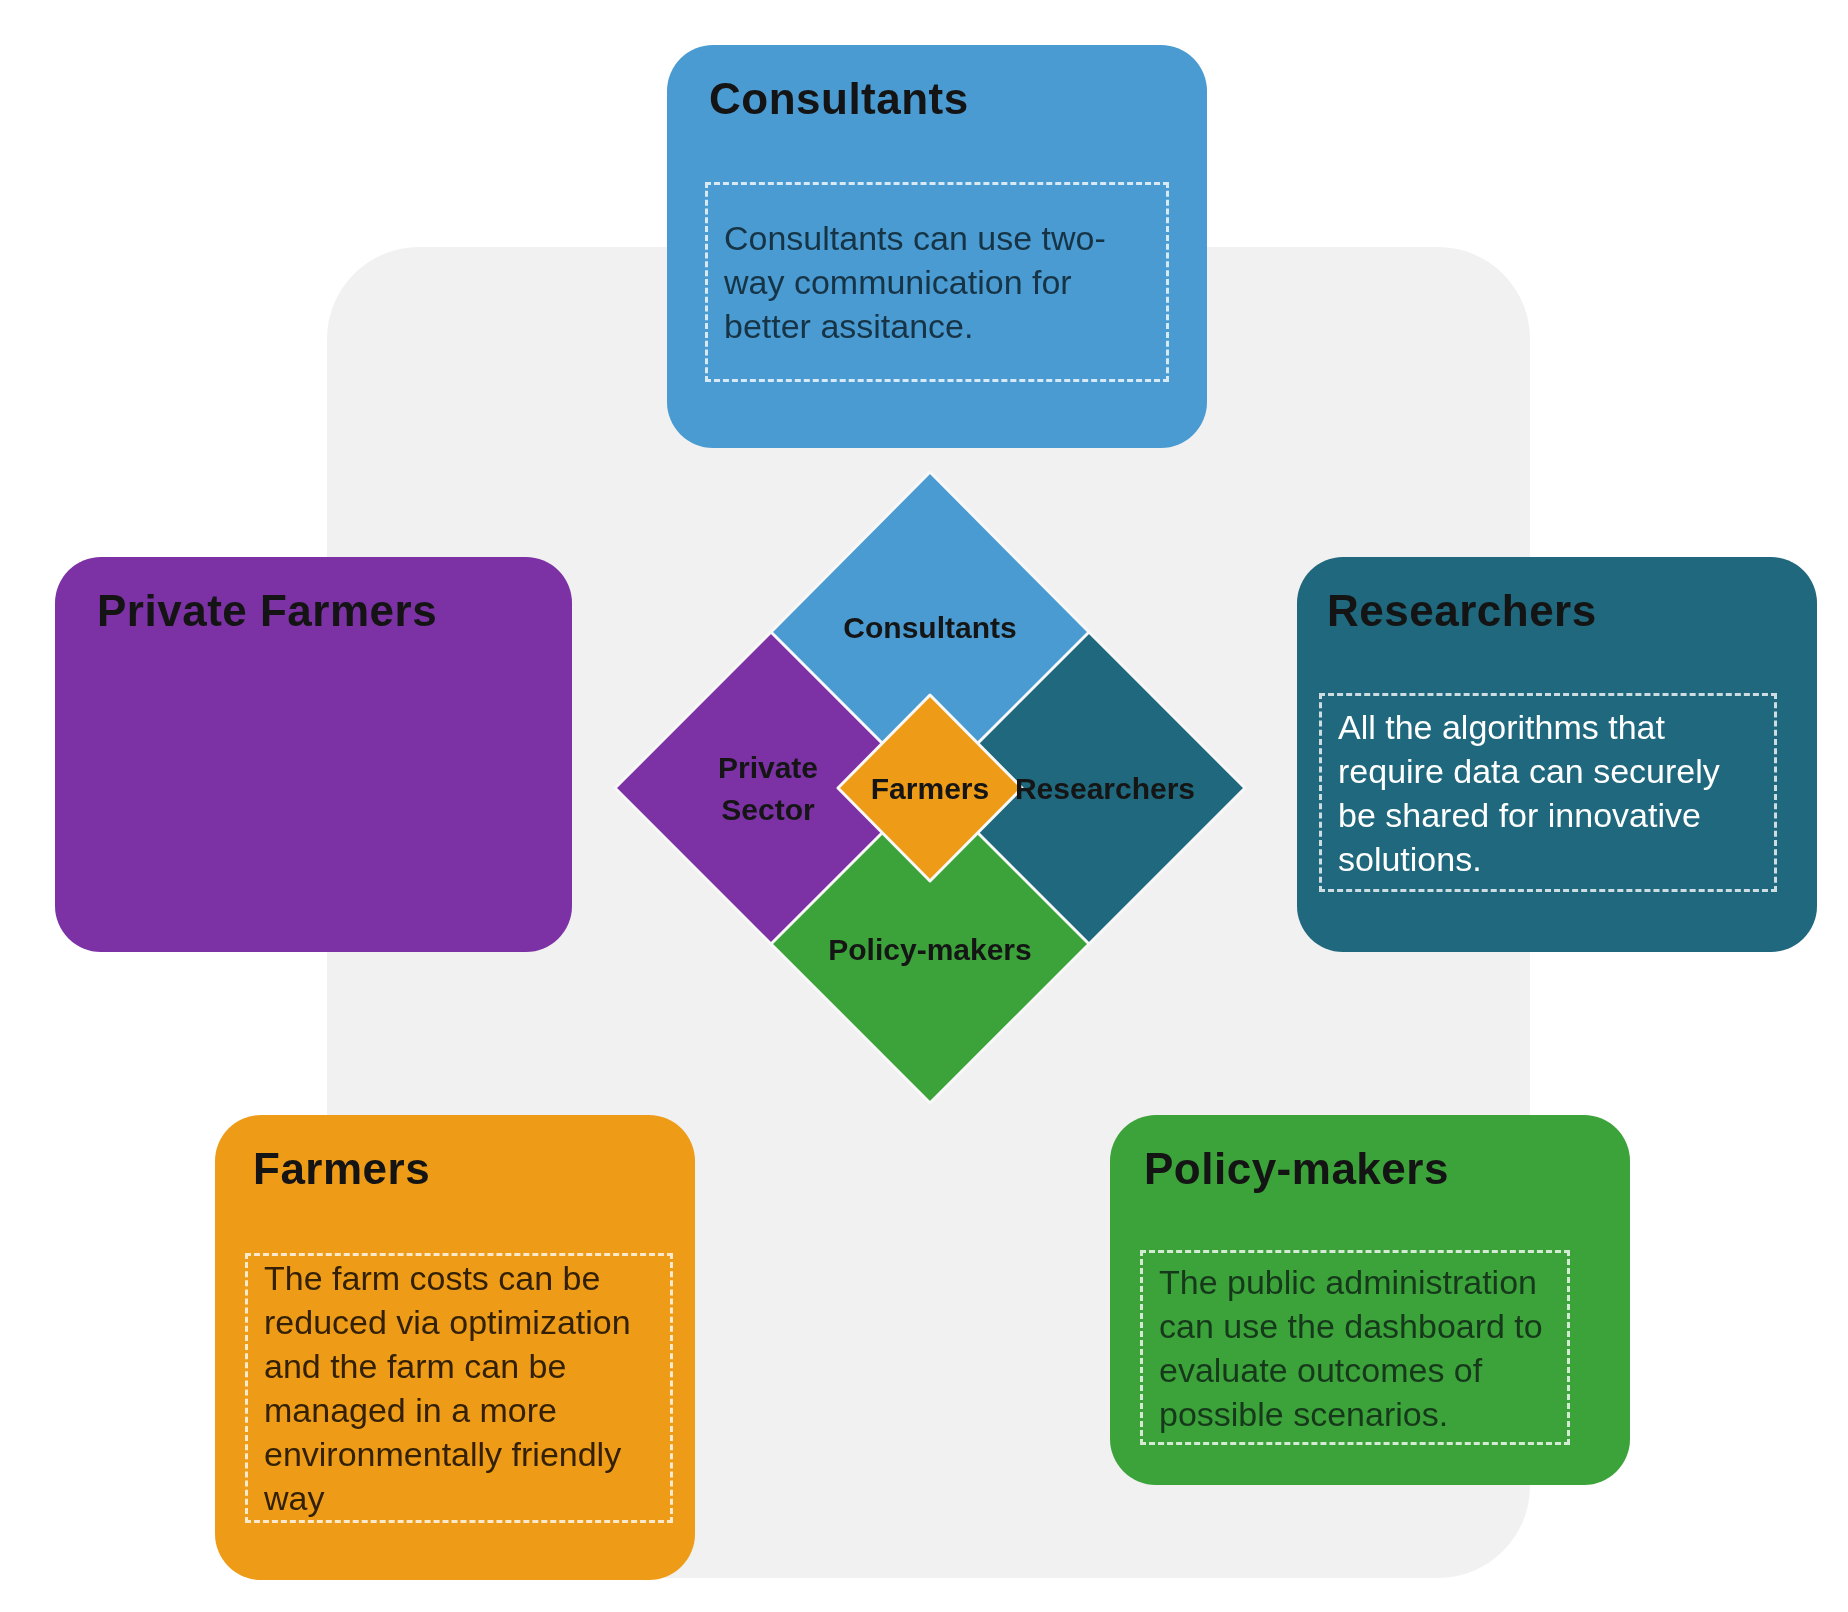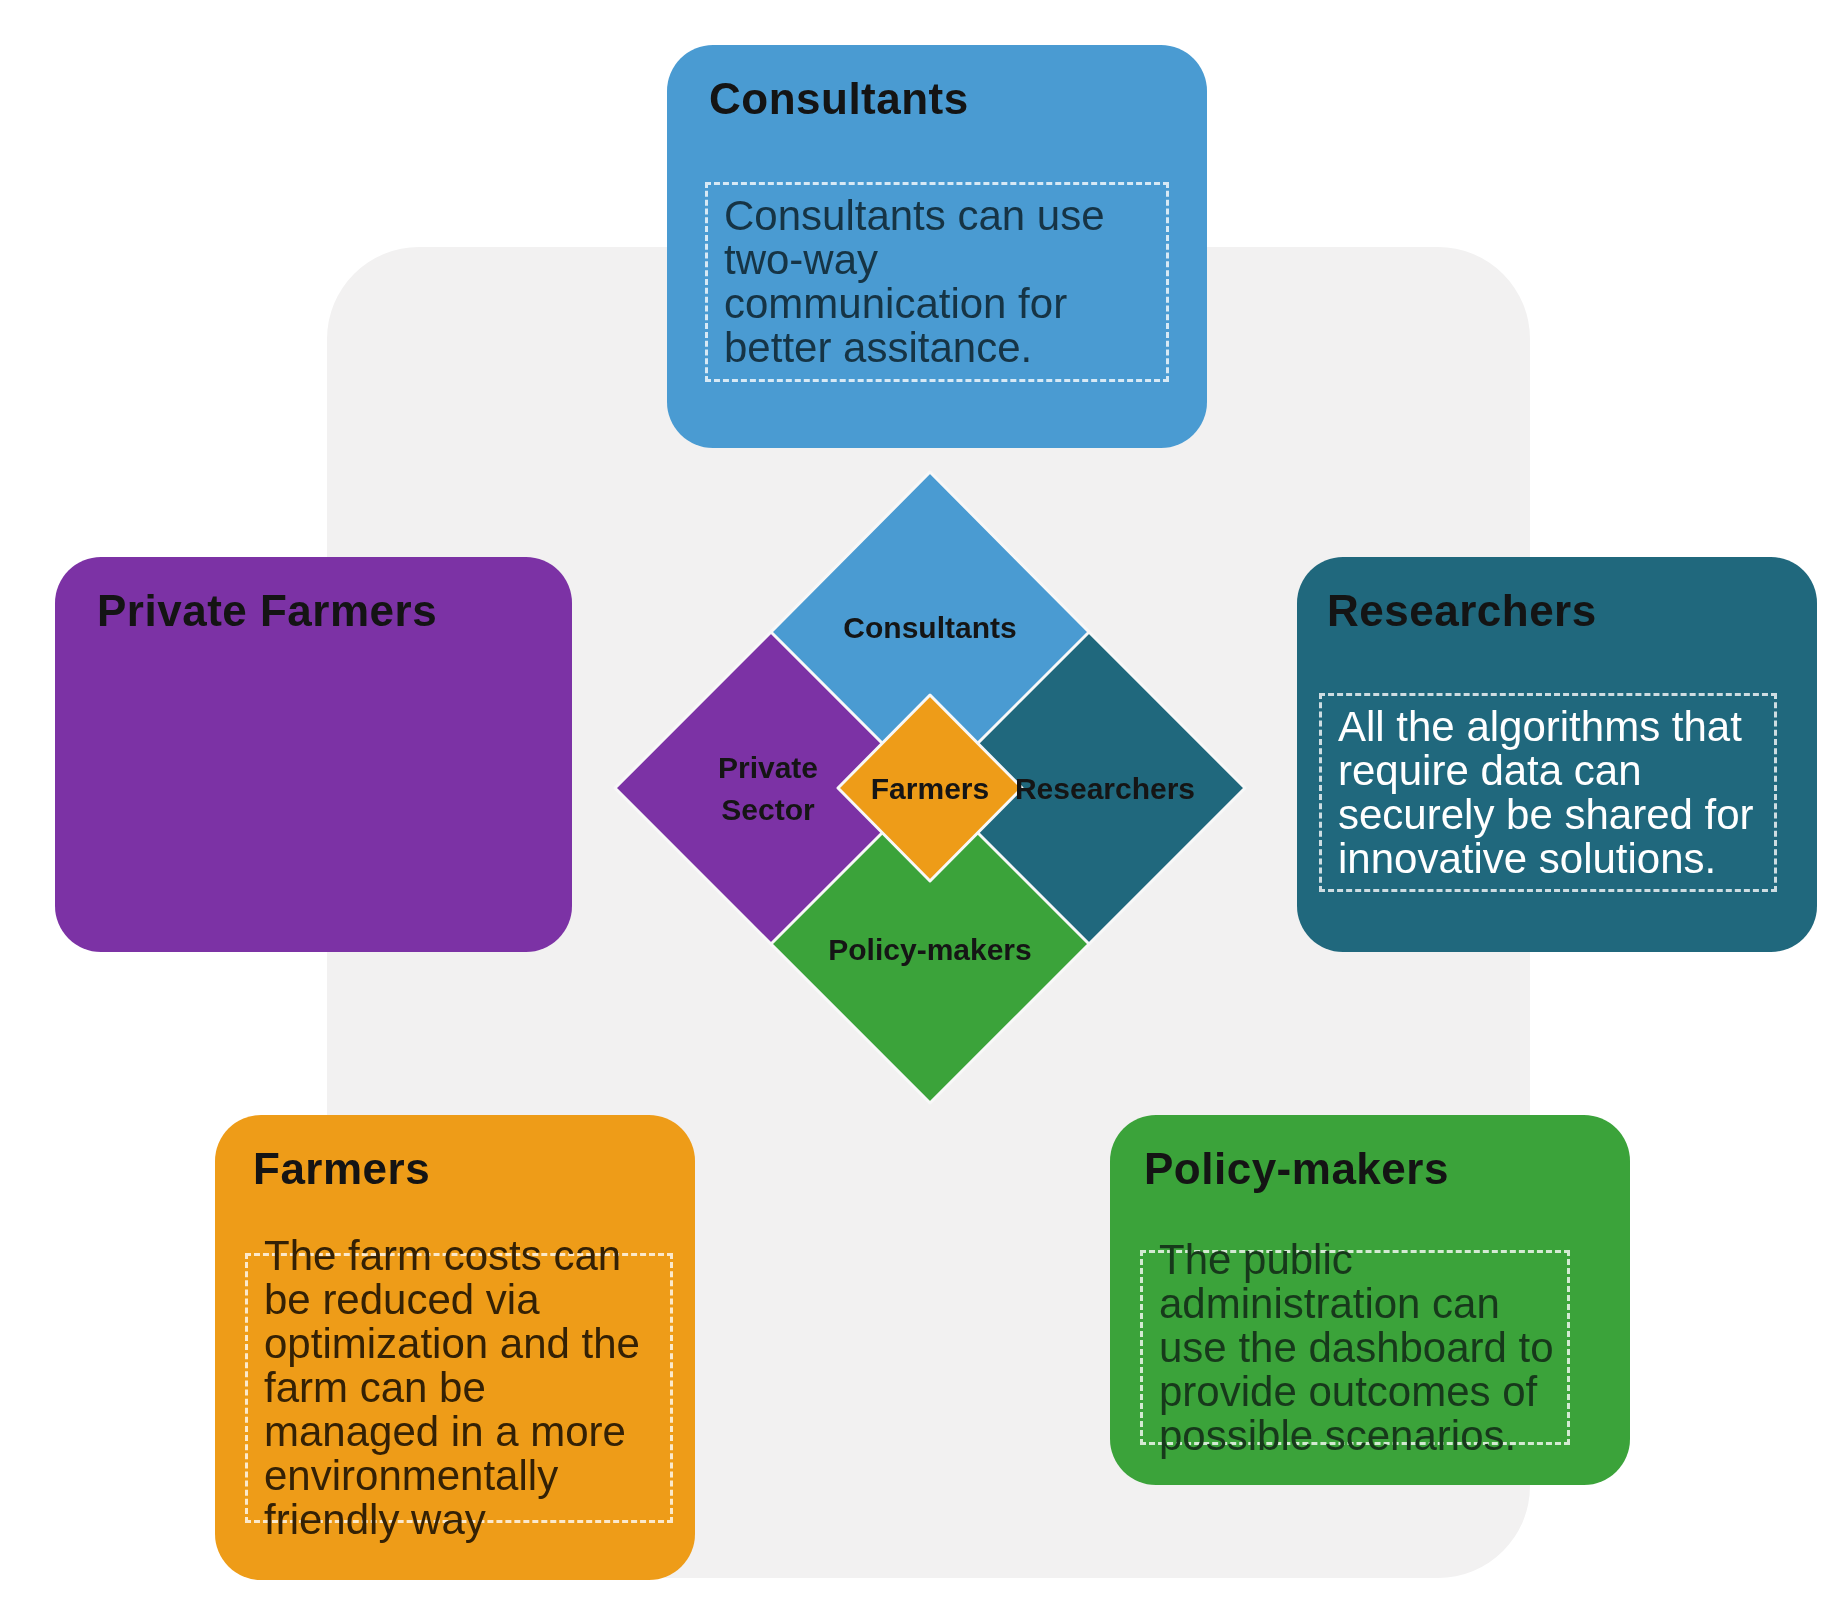--- a/index.html
+++ b/index.html
@@ -35,21 +35,21 @@
   .dashed {
     position: absolute;
     box-sizing: border-box;
     border: 3px dashed rgba(255,255,255,0.78);
     display: flex;
     align-items: center;
   }
   .dashed p {
     margin: 0;
     padding: 0 12px 0 16px;
-    font-size: 42px;
+    font-size: 34px;
     line-height: 44px;
     font-weight: 400;
   }
   .card-consultants { left: 667px; top: 45px;  width: 540px; height: 403px; }
   .card-consultants .dashed { left: 38px; top: 137px; width: 464px; height: 200px; }
 
   .card-private { left: 55px; top: 557px; width: 517px; height: 395px; }
   .card-private .dashed { left: 37px; top: 140px; width: 446px; height: 195px; }
 
   .card-researchers { left: 1297px; top: 557px; width: 520px; height: 395px; }
@@ -109,21 +109,21 @@
   <section class="card card-farmers" style="background: rgb(238, 156, 24);">
     <h2>Farmers</h2>
     <div class="dashed">
       <p style="color: rgb(52, 33, 5);">The farm costs can be reduced via optimization and the farm can be managed in a more environmentally friendly way</p>
     </div>
   </section>
 
   <section class="card card-policy" style="background: rgb(59, 163, 58);">
     <h2>Policy-makers</h2>
     <div class="dashed">
-      <p style="color: rgb(23, 57, 27);">The public administration can use the dashboard to provide outcomes of possible scenarios.</p>
+      <p style="color: rgb(23, 57, 27);">The public administration can use the dashboard to evaluate outcomes of possible scenarios.</p>
     </div>
   </section>
 
   <svg class="cluster" viewBox="0 0 1848 1612">
     <polygon points="774,629 933,788 774,947 615,788" fill="#7C32A5"></polygon>
     <polygon points="1086,629 1245,788 1086,947 927,788" fill="#20687D"></polygon>
     <polygon points="930,785 1089,944 930,1103 771,944" fill="#3BA33A"></polygon>
     <polygon points="930,472 1089,632 930,791 771,632" fill="#4A9BD2"></polygon>
     <polygon points="930,695 1022,788 930,881 838,788" fill="#EE9C18"></polygon>
 

